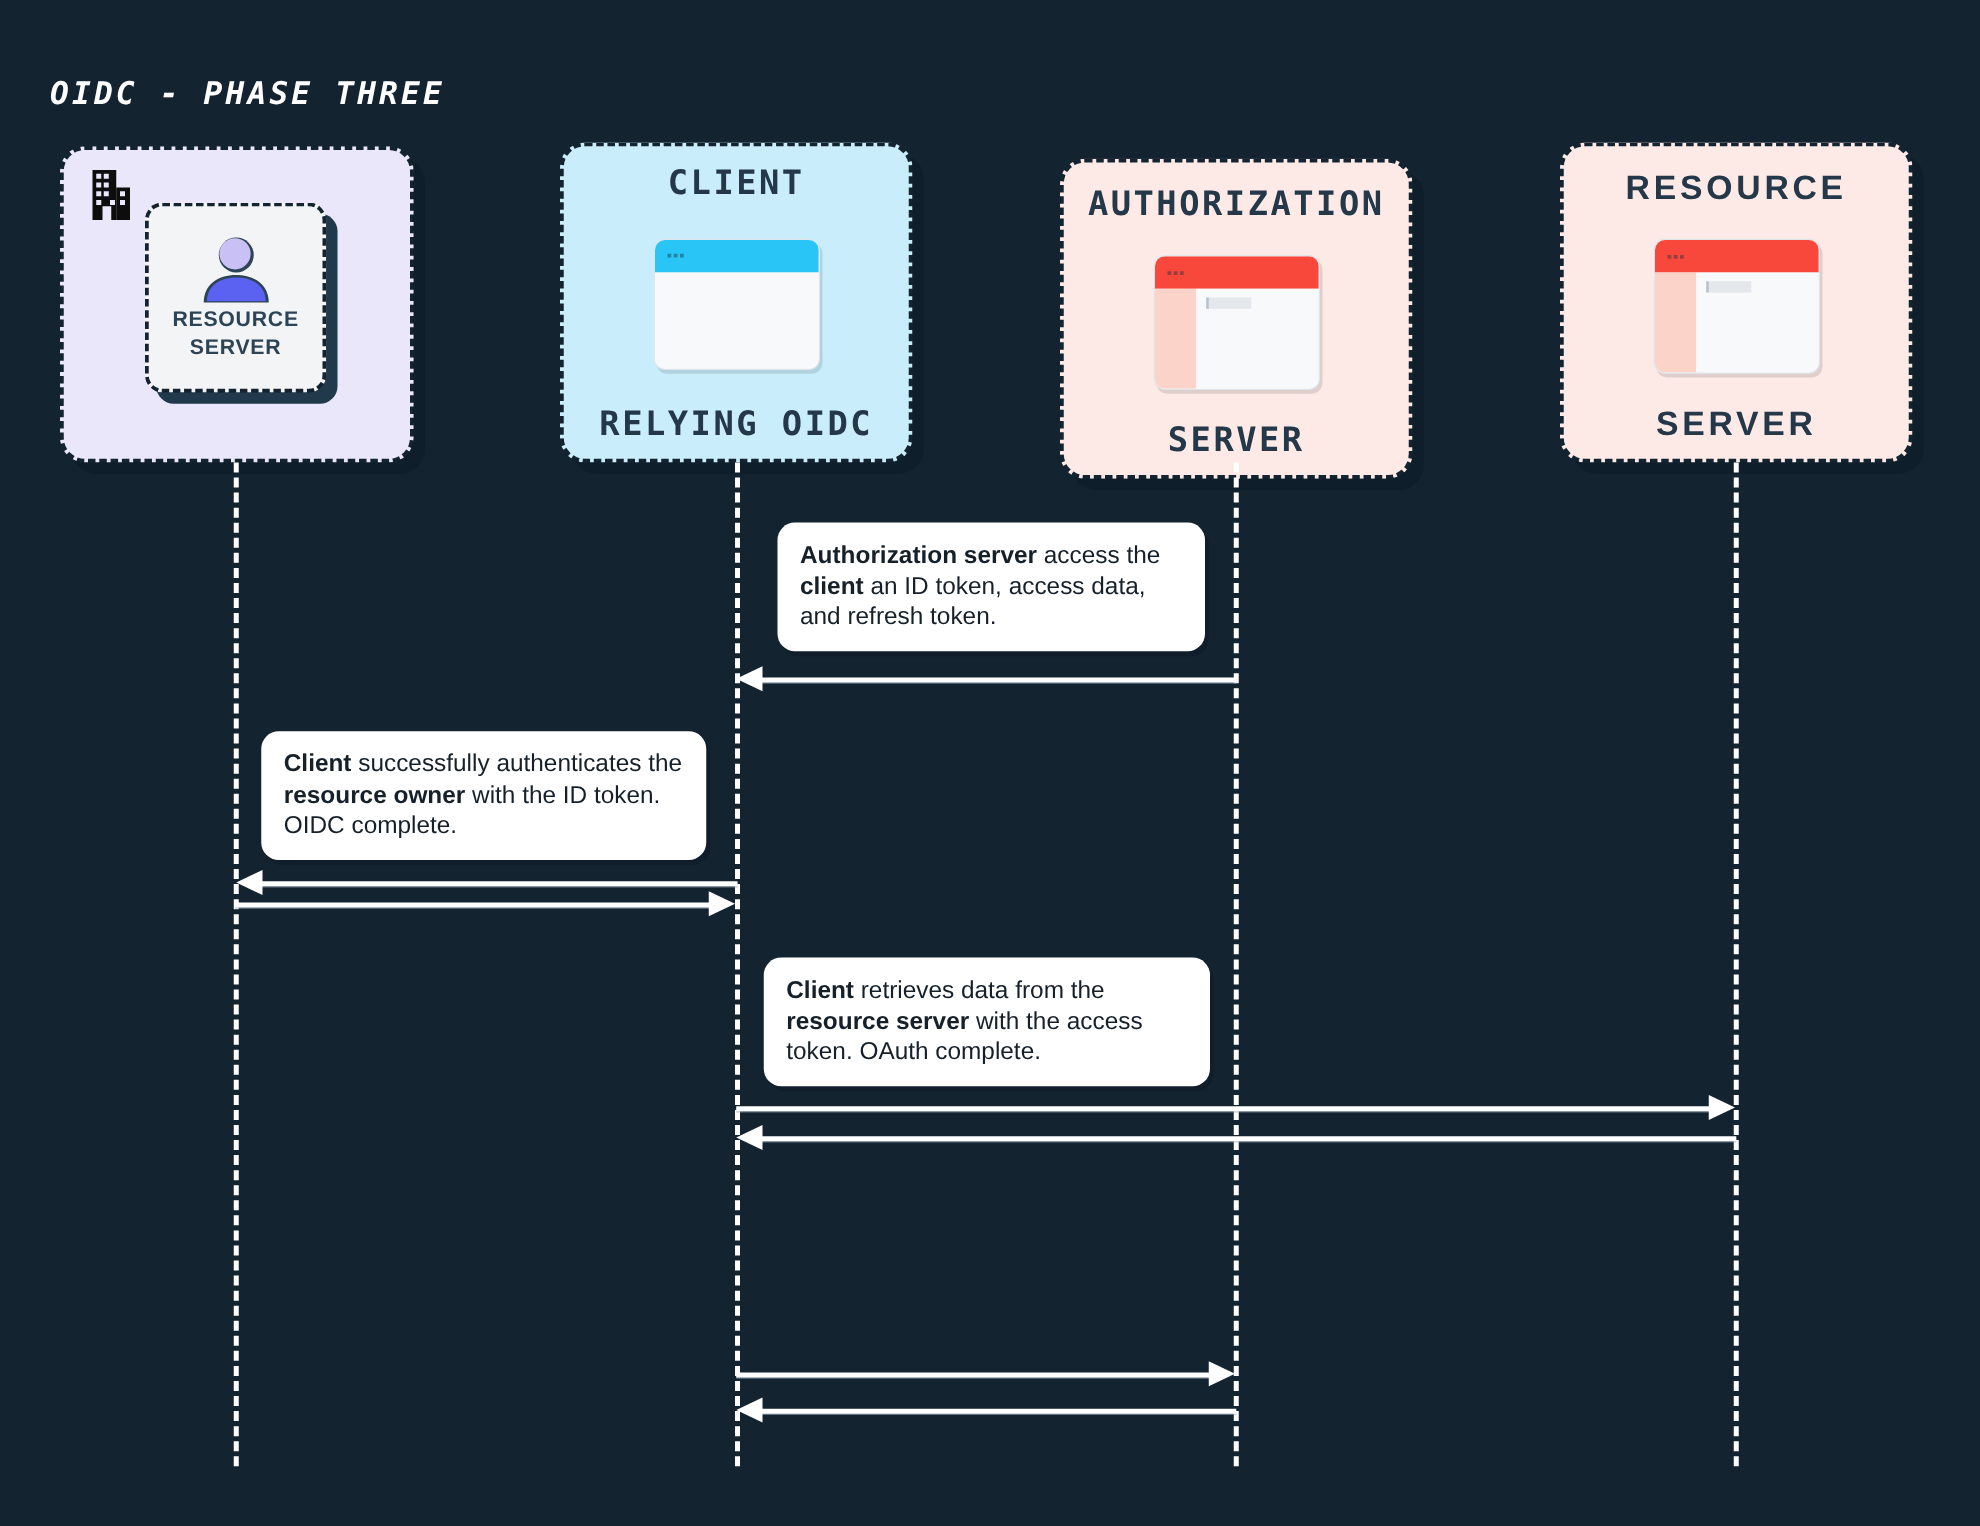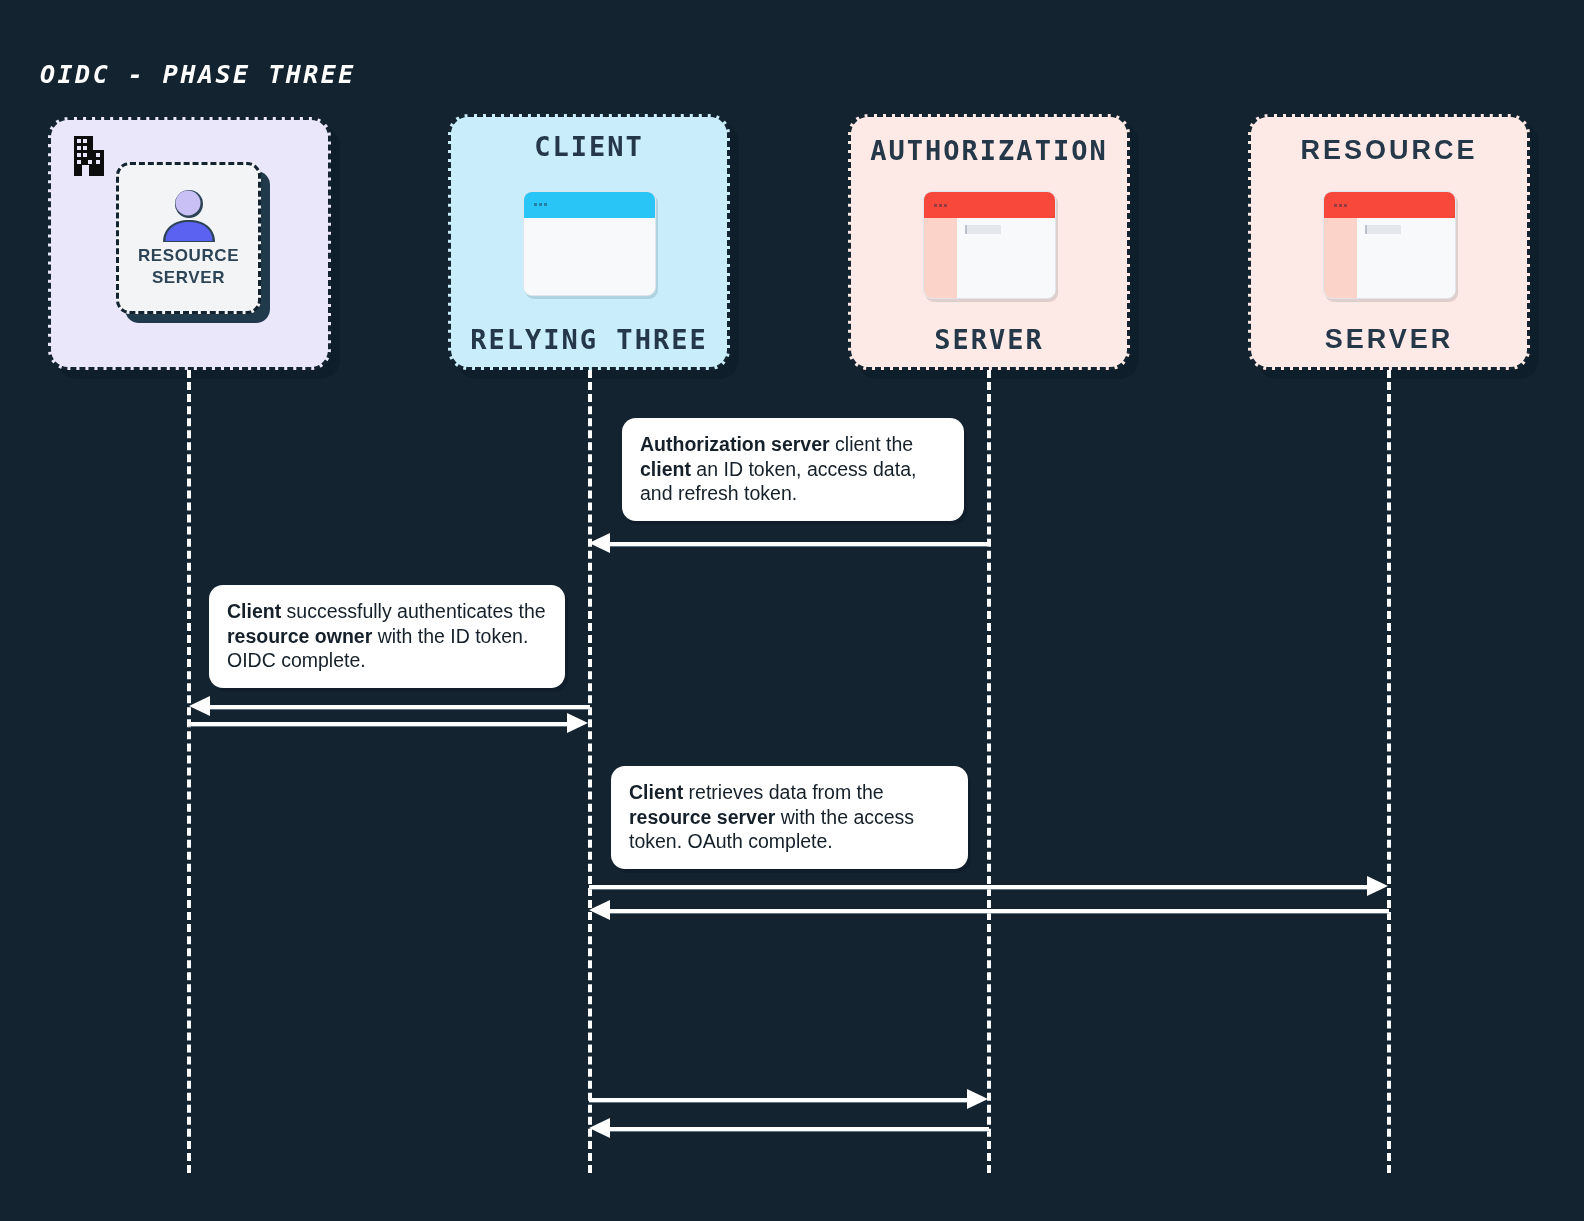--- a/index.html
+++ b/index.html
@@ -64,21 +64,21 @@
     left: 48px;  top: 84px;  width: 283px; height: 253px;
     background: #eae7fb;
     justify-content: flex-start;
   }
   #actor-client {
     left: 448px; top: 81px;  width: 282px; height: 256px;
     background: #c9edfb;
     padding: 16px 0 14px 0;
   }
   #actor-auth-server {
-    left: 848px; top: 81px;  width: 282px; height: 256px;
+    left: 848px; top: 94px;  width: 282px; height: 256px;
     background: #fdeae6;
     padding: 20px 0 14px 0;
   }
   #actor-resource-server {
     left: 1248px; top: 81px; width: 282px; height: 256px;
     background: #fdeae6;
     padding: 20px 0 14px 0;
   }
 
   
@@ -263,21 +263,21 @@
         <span class="win-dots">
             <i></i>
             <i></i>
             <i></i>
           </span>
       </div>
       <div class="win-body">
         <div class="win-main"></div>
       </div>
     </div>
-    <div class="actor-title">RELYING THREE</div>
+    <div class="actor-title">RELYING OIDC</div>
   </div>
 
   <div class="actor" id="actor-auth-server">
     <div class="actor-title">AUTHORIZATION</div>
     <div class="win" id="auth-window">
       <div class="win-bar">
         <span class="win-dots">
             <i></i>
             <i></i>
             <i></i>
@@ -346,17 +346,17 @@
   <div class="msg to-right" style="left:589px; width:379px; top:1062px;">
     <span class="shaft"></span>
     <span class="head"></span>
   </div>
 
   <div class="msg to-left" style="left:609px; width:380px; top:1091px;">
     <span class="shaft"></span>
     <span class="head"></span>
   </div>
 
-  <div class="note" id="note-1"><b>Authorization server</b><span> client the </span><b>client</b><span> an ID token, access data, and refresh token.</span></div>
+  <div class="note" id="note-1"><b>Authorization server</b><span> access the </span><b>client</b><span> an ID token, access data, and refresh token.</span></div>
   <div class="note" id="note-2"><b>Client</b><span> successfully authenticates the </span><b>resource owner</b><span> with the ID token. OIDC complete.</span></div>
   <div class="note" id="note-3"><b>Client</b><span> retrieves data from the </span><b>resource server</b><span> with the access token. OAuth complete.</span></div>
 
 </div>
 
 </body></html>

